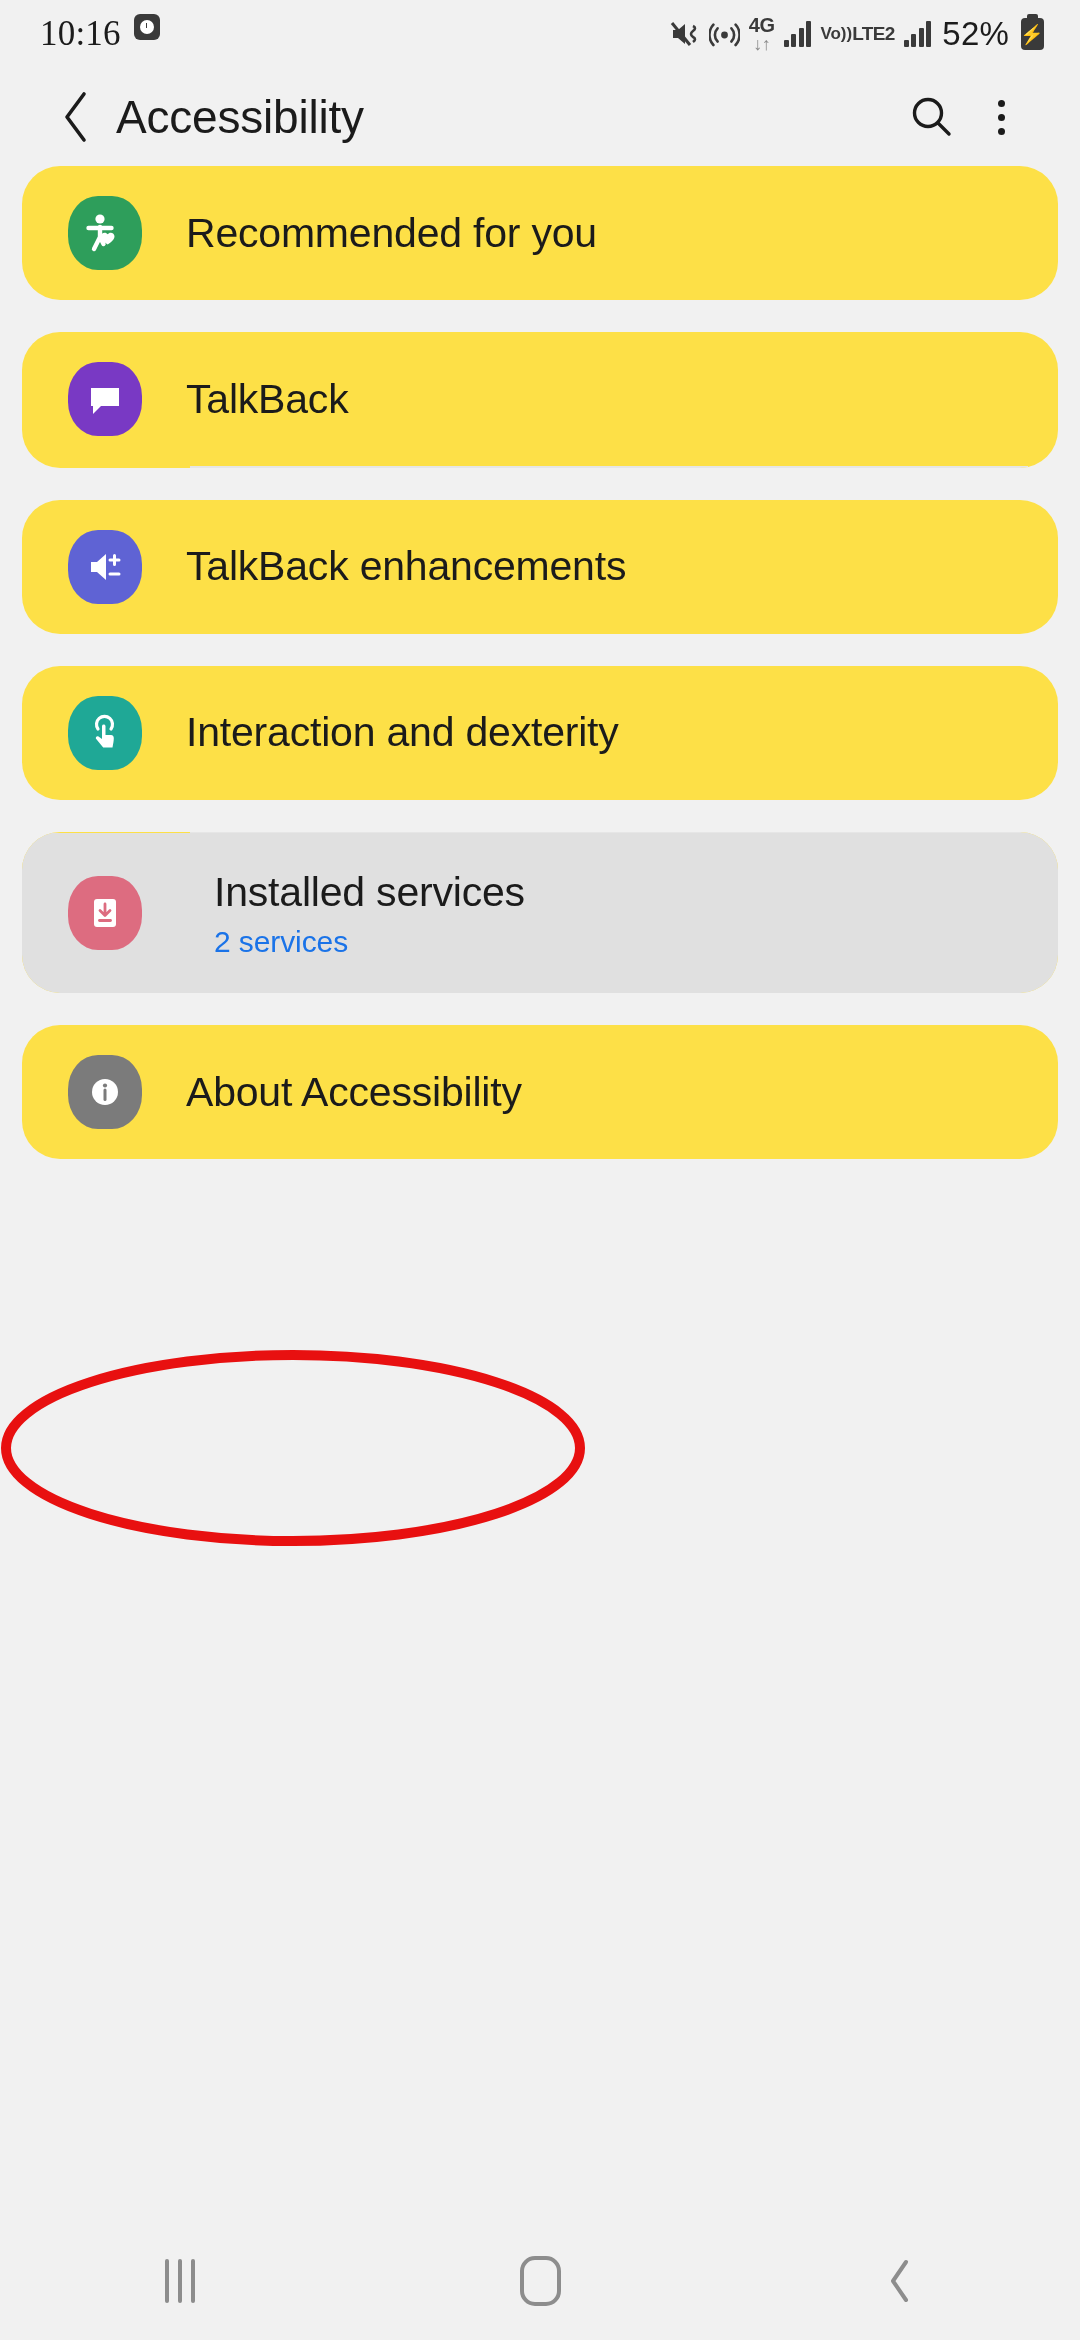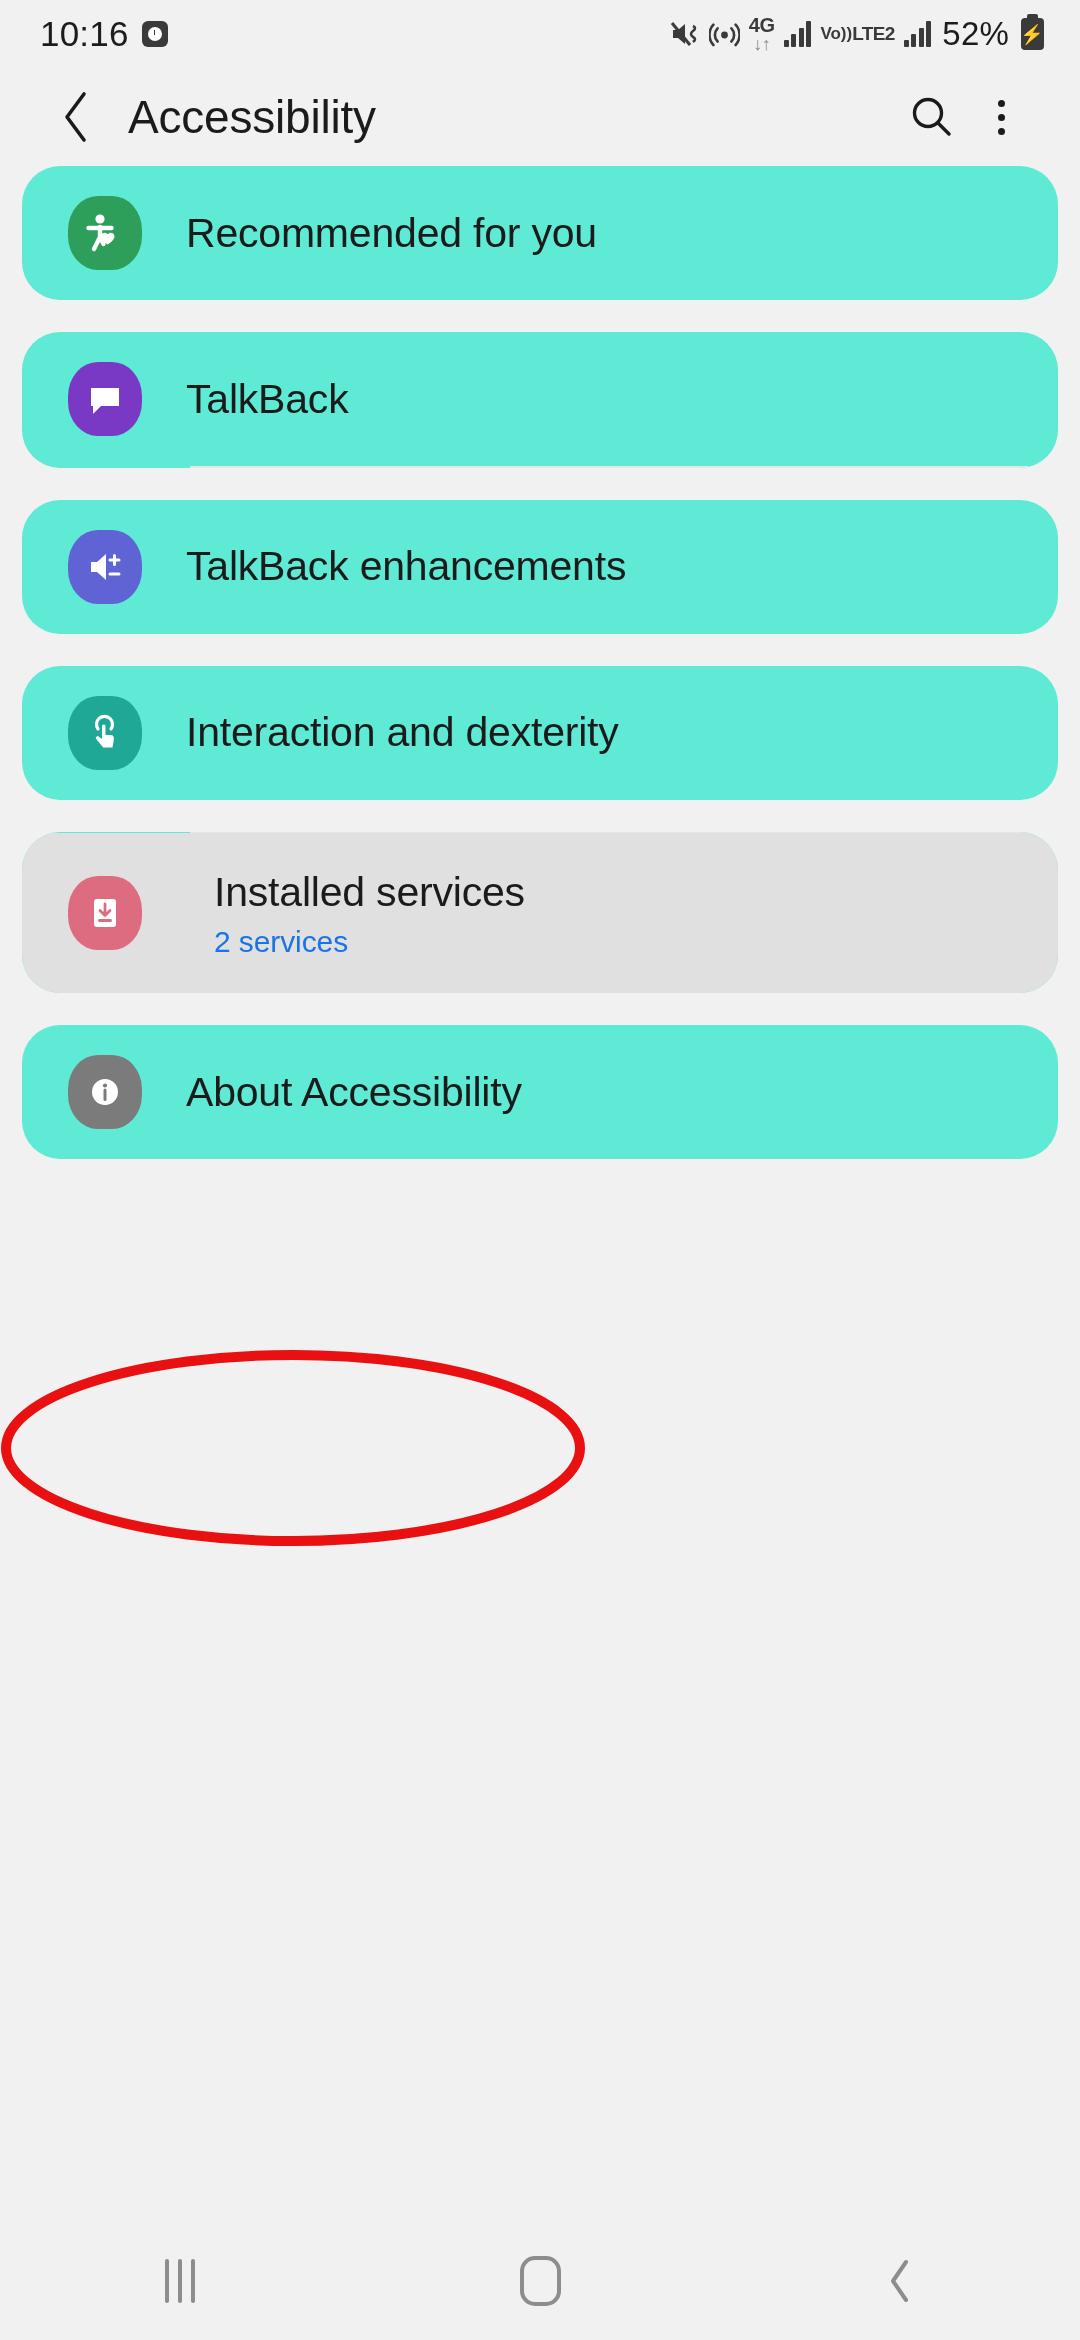--- a/index.html
+++ b/index.html
@@ -11,21 +11,21 @@
     -webkit-font-smoothing:antialiased;
   }
   #screen { position:relative; width:1080px; height:2340px; background:#f1f1f1; }
 
   
   .statusbar {
     position:absolute; top:0; left:0; width:1080px; height:68px;
     display:flex; align-items:center; justify-content:space-between;
     padding:0 36px 0 40px;
   }
-  .sb-left { display:flex; align-items:center; gap:13px; }
+  .sb-left { display:flex; gap:13px;font-family:Liberation Serif, serif; }
   .sb-clock { font-size:35px; color:#1c1c1c; letter-spacing:.2px; font-weight:400; }
   .sb-alarm {
     width:26px; height:26px; border-radius:6px; background:#3a3a3a;
     display:flex; align-items:center; justify-content:center;
   }
   .sb-alarm-face { width:14px; height:14px; border-radius:50%; background:#fff; position:relative; }
   .sb-alarm-face::after {
     content:""; position:absolute; left:6px; top:3px; width:1.6px; height:5px;
     background:#3a3a3a;
   }
@@ -52,31 +52,31 @@
   }
   .sb-batt span { color:#fff; font-size:19px; font-weight:700; line-height:1; }
 
   
   .header {
     position:absolute; top:68px; left:0; width:1080px; height:98px;
     display:flex; align-items:center; padding:0 44px 0 46px;
   }
   .hdr-back { width:60px; height:60px; display:flex; align-items:center; justify-content:center; flex:none; }
   .hdr-title {
-    flex:1; font-size:46px; color:#1b1b1b; margin-left:22px; letter-spacing:-.2px;
+    flex:1; font-size:46px; color:#1b1b1b; margin-left:10px; letter-spacing:-.2px;
     white-space:nowrap;
   }
   .hdr-btn { width:70px; height:70px; display:flex; align-items:center; justify-content:center; flex:none; }
   .dots { display:flex; flex-direction:column; gap:7px; align-items:center; }
   .dots i { width:7px; height:7px; border-radius:50%; background:#1b1b1b; display:block; }
 
   
   .list { position:absolute; top:166px; left:0; width:1080px; }
   .card {
-    background:#5eead4; border-radius:38px; margin:0 22px 32px 22px; overflow:hidden;
+    background:#fde047; border-radius:38px; margin:0 22px 32px 22px; overflow:hidden;
   }
   .row {
     display:flex; align-items:center; min-height:134px; padding:0 0 0 46px; position:relative;
   }
   .icon {
     width:74px; height:74px; flex:none; display:flex; align-items:center; justify-content:center;
     border-radius:30px / 34px; position:relative;
   }
   .row-text { margin-left:44px; display:flex; flex-direction:column; justify-content:center; }
   .row-title { font-size:41px; color:#1b1b1b; letter-spacing:-.2px; line-height:1.22; }

